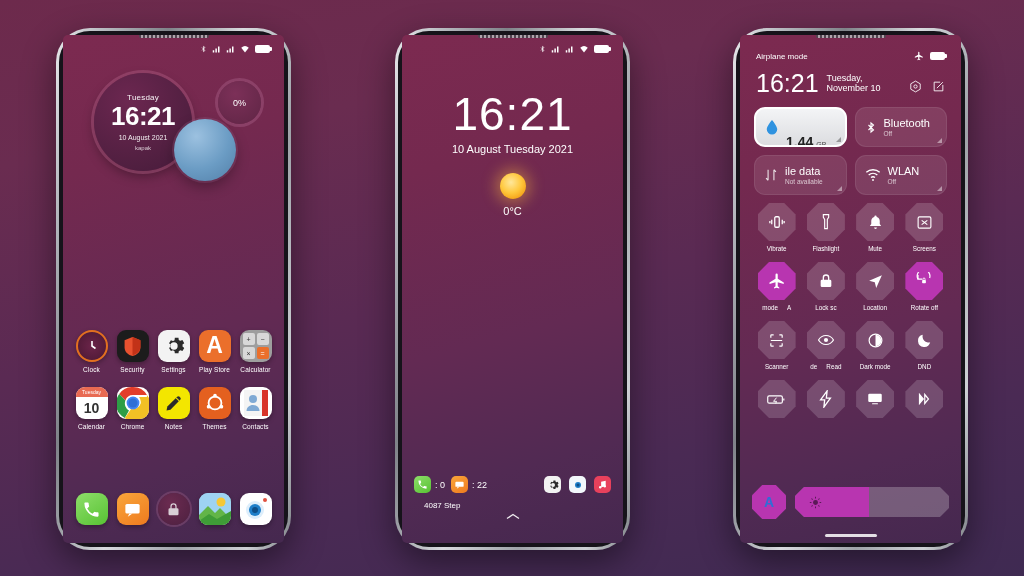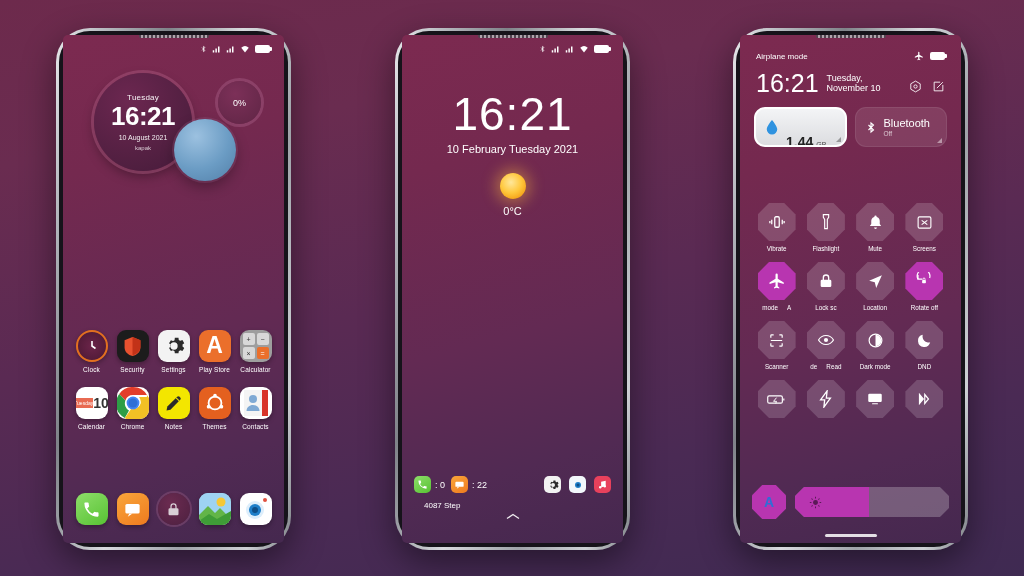--- a/index.html
+++ b/index.html
@@ -321,21 +321,21 @@
               <div style="background:#d8d8d8;border-radius:2px;font-size:7px;display:flex;align-items:center;justify-content:center;color:#333;">+</div>
               <div style="background:#d8d8d8;border-radius:2px;font-size:7px;display:flex;align-items:center;justify-content:center;color:#333;">−</div>
               <div style="background:#d8d8d8;border-radius:2px;font-size:7px;display:flex;align-items:center;justify-content:center;color:#333;">×</div>
               <div style="background:#eb6f2b;border-radius:2px;font-size:7px;display:flex;align-items:center;justify-content:center;color:#fff;">=</div>
             </div>
           </div>
           <div class="app-lbl">Calculator</div>
         </div>
 
         <div class="app">
-          <div class="app-ico" style="background:#fff;flex-direction:row;">
+          <div class="app-ico" style="background:#fff;flex-direction:column;">
             <div style="background:#e86a52;color:#fff;font-size:5px;width:100%;text-align:center;padding:2px 0;">Tuesday</div>
             <div style="flex:1;display:flex;align-items:center;justify-content:center;color:#333;font-size:14px;font-weight:700;">10</div>
           </div>
           <div class="app-lbl">Calendar</div>
         </div>
         <div class="app">
           <div class="app-ico" style="background:#fff;">
             <svg class="ico-svg" width="32" height="32" viewBox="0 0 32 32">
               <path d="M16 0a16 16 0 0113.9 8H16a8 8 0 00-7.6 5.5L2.2 7A16 16 0 0116 0z" fill="#e33e2b"></path>
               <path d="M2.2 7l6.2 6.5A8 8 0 0012 23.4L7.8 31A16 16 0 012.2 7z" fill="#2d9e46"></path>
@@ -440,21 +440,21 @@
         </span>
         <span class="sb-ico">
           <svg class="ico-svg" width="10" height="9" viewBox="0 0 24 24" fill="#fff">
               <path d="M12 20l10-13a16 16 0 00-20 0l10 13z"></path>
             </svg>
         </span>
         <span class="batt-glyph"></span>
       </div>
 
       <div class="lock-time">16:21</div>
-      <div class="lock-date">10 February Tuesday 2021</div>
+      <div class="lock-date">10 August Tuesday 2021</div>
       <div class="sun"></div>
       <div class="lock-temp">0°C</div>
 
       <div class="lock-bottom">
         <div class="lb-row">
           <div class="lb-left">
             <span class="mini-ico" style="background:linear-gradient(145deg,#8ede6a,#57c233);">
               <svg class="ico-svg" width="11" height="11" viewBox="0 0 24 24" fill="#fff">
                   <path d="M6.6 10.8a15 15 0 006.6 6.6l2.2-2.2a1 1 0 011-.2 11 11 0 003.5.6 1 1 0 011 1V20a1 1 0 01-1 1A17 17 0 013 4a1 1 0 011-1h3.4a1 1 0 011 1 11 11 0 00.6 3.5 1 1 0 01-.3 1l-2.1 2.3z"></path>
                 </svg>
@@ -564,21 +564,48 @@
                 <path d="M7 7l10 10-5 4V3l5 4L7 17"></path>
               </svg>
           </span>
           <span class="b-txt">
             <span class="b-title">Bluetooth</span>
             <span class="b-sub">Off</span>
           </span>
           <span class="corner"></span>
         </div>
 
-
+        <div class="btile">
+          <span>
+            <svg class="ico-svg" width="14" height="16" viewBox="0 0 24 24" fill="none" stroke="rgba(255,255,255,.85)" stroke-width="1.9">
+                <path d="M7 3v18M7 21l-3.4-3.6M17 21V3M17 3l3.4 3.6"></path>
+              </svg>
+          </span>
+          <span class="b-txt">
+            <span class="b-title">ile data</span>
+            <span class="b-sub">Not available</span>
+          </span>
+          <span class="corner"></span>
+        </div>
+
+        <div class="btile">
+          <span>
+            <svg class="ico-svg" width="16" height="14" viewBox="0 0 24 20" fill="none" stroke="#fff" stroke-width="2">
+                <path d="M2 6a15 15 0 0120 0"></path>
+                <path d="M5.5 10a10 10 0 0113 0"></path>
+                <path d="M9 13.8a5 5 0 016 0"></path>
+                <circle cx="12" cy="17.5" r="1.4" fill="#fff" stroke="none"></circle>
+              </svg>
+          </span>
+          <span class="b-txt">
+            <span class="b-title">WLAN</span>
+            <span class="b-sub">Off</span>
+          </span>
+          <span class="corner"></span>
+        </div>
       </div>
 
       <div class="qs-grid">
 
         <div class="qs">
           <div class="oct">
             <svg class="ico-svg" width="18" height="18" viewBox="0 0 24 24" fill="none" stroke="#fff" stroke-width="1.7">
                 <rect x="9" y="5" width="6" height="14" rx="1.6"></rect>
                 <path d="M5 9v6M2.5 10.5v3M19 9v6M21.5 10.5v3"></path>
               </svg>

